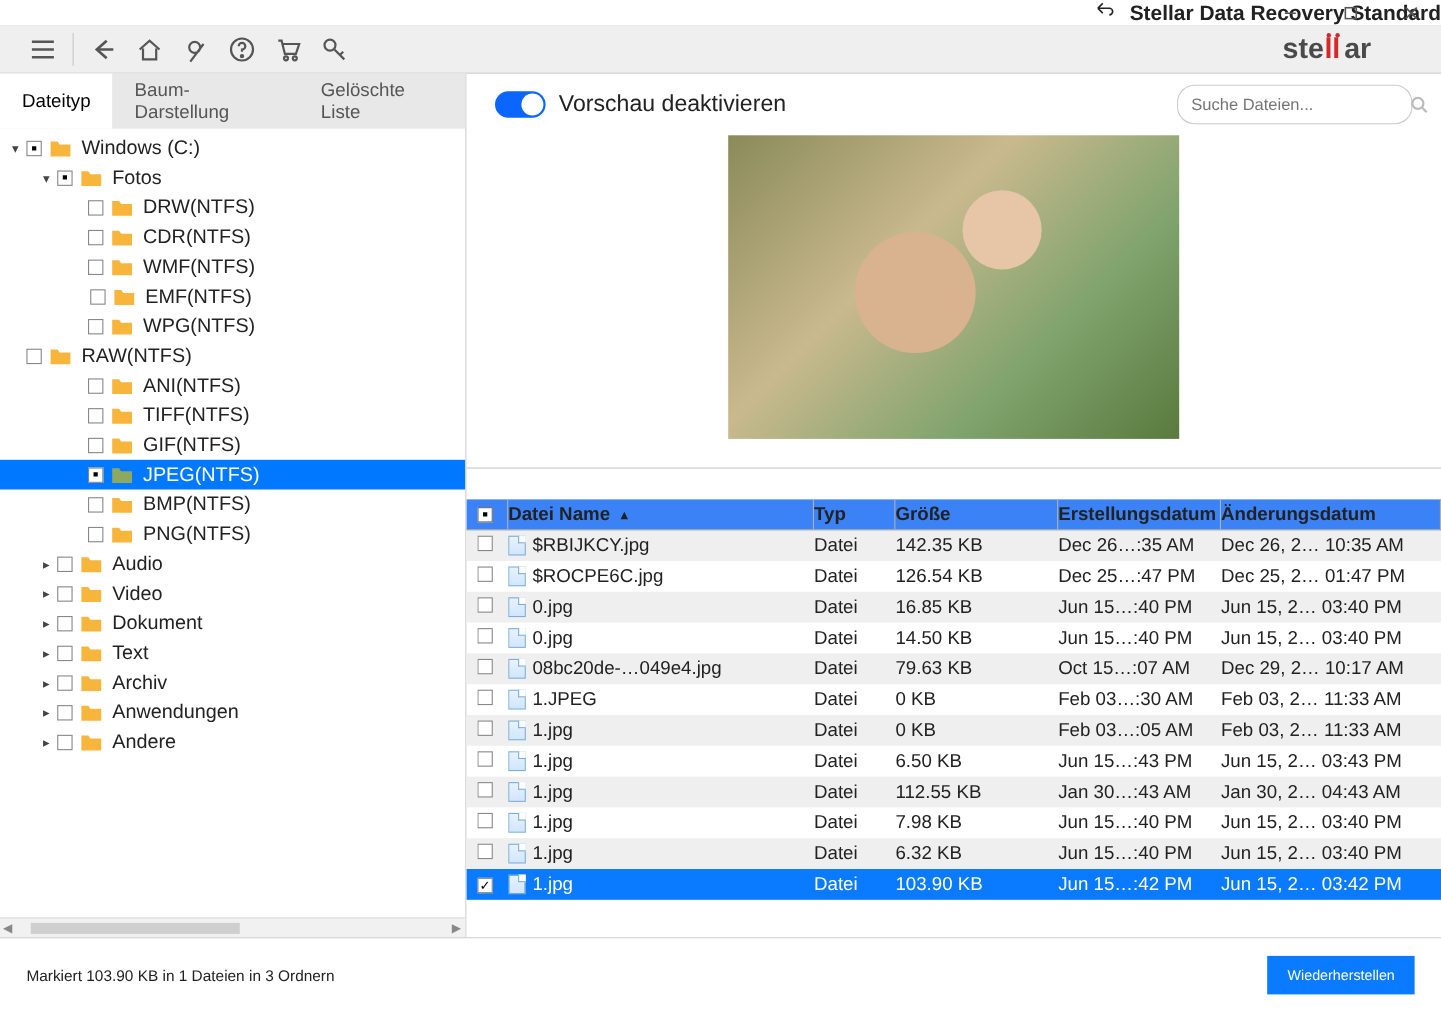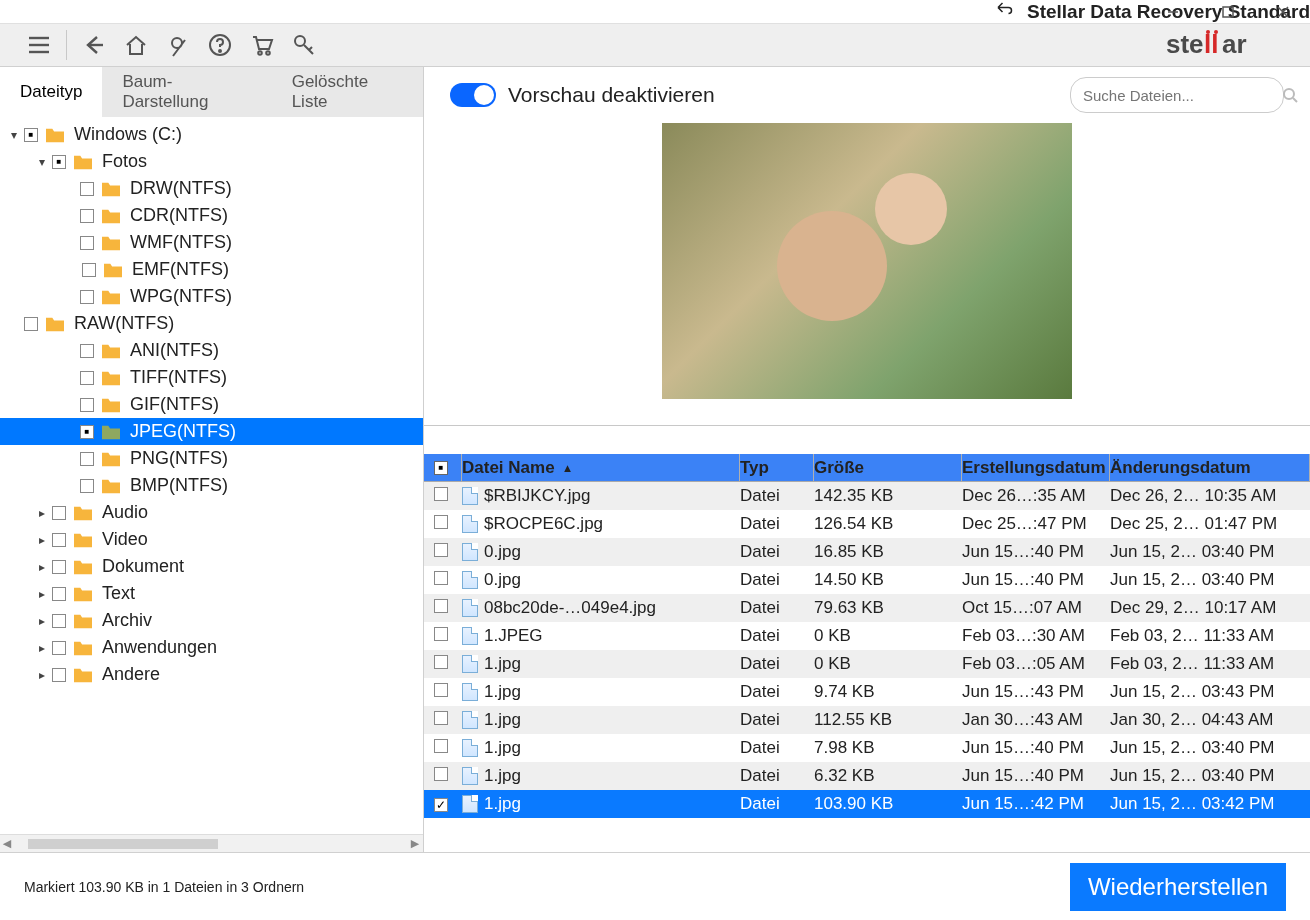--- a/index.html
+++ b/index.html
@@ -68,21 +68,21 @@
 .grid-row .chk { width: 14px; height: 14px; border: 1px solid #888; display:inline-flex; align-items:center; justify-content:center; background:#fff; }
 .grid-row .chk.checked::after { content:"✓"; font-size: 12px; color:#000; line-height:1; }
 .grid-header .hchk { width: 14px; height: 14px; border: 1px solid #666; background:#fff; display:inline-flex; align-items:center; justify-content:center; }
 .grid-header .hchk::after{content:"■"; font-size:8px; color:#000;}
 .file-icon { width: 16px; height: 18px; background: linear-gradient(#e8f2ff, #d0e6ff); border:1px solid #7aaed8; position:relative; }
 .file-icon::after{content:"";position:absolute;right:-1px;top:-1px;width:6px;height:6px;background:#fff;border-left:1px solid #7aaed8;border-bottom:1px solid #7aaed8;}
 
 
 .footer { height: 68px; display: flex; align-items: center; padding: 0 24px; border-top: 1px solid #d0d0d0; }
 .footer .status { font-size: 14px; }
-.footer .recover-btn { margin-left: auto; background: #0a7aff; color: #fff; padding: 10px 18px; font-size: 24px; cursor: pointer; border:none; }
+.footer .recover-btn { margin-left: auto; background: #0a7aff; color: #fff; padding: 10px 18px; font-size: 13px; cursor: pointer; border:none; }
 
 svg { display:block; }
 </style>
 </head>
 <body>
 
 <div class="titlebar">
   <span class="title">
     <span class="title-icon">
       <svg width="20" height="18" viewBox="0 0 24 24" fill="none" stroke="#222" stroke-width="2">
@@ -297,31 +297,31 @@
           <span class="label">JPEG(NTFS)</span>
         </div>
         <div class="tree-row" style="padding-left: 62px;">
           <span class="caret"></span>
           <span class="cbx "></span>
           <span class="folder-icon">
             <svg width="22" height="18" viewBox="0 0 24 20">
               <path d="M2 3 H9 L11 6 H22 V18 H2 Z" fill="#f7b53c"></path>
             </svg>
           </span>
+          <span class="label">BMP(NTFS)</span>
+        </div>
+        <div class="tree-row" style="padding-left: 62px;">
+          <span class="caret"></span>
+          <span class="cbx "></span>
+          <span class="folder-icon">
+            <svg width="22" height="18" viewBox="0 0 24 20">
+              <path d="M2 3 H9 L11 6 H22 V18 H2 Z" fill="#f7b53c"></path>
+            </svg>
+          </span>
           <span class="label">PNG(NTFS)</span>
-        </div>
-        <div class="tree-row" style="padding-left: 62px;">
-          <span class="caret"></span>
-          <span class="cbx "></span>
-          <span class="folder-icon">
-            <svg width="22" height="18" viewBox="0 0 24 20">
-              <path d="M2 3 H9 L11 6 H22 V18 H2 Z" fill="#f7b53c"></path>
-            </svg>
-          </span>
-          <span class="label">BMP(NTFS)</span>
         </div>
         <div class="tree-row" style="padding-left: 34px;">
           <span class="caret">▸</span>
           <span class="cbx "></span>
           <span class="folder-icon">
             <svg width="22" height="18" viewBox="0 0 24 20">
               <path d="M2 3 H9 L11 6 H22 V18 H2 Z" fill="#f7b53c"></path>
             </svg>
           </span>
           <span class="label">Audio</span>
@@ -504,21 +504,21 @@
           <div class="col c-created">Feb 03…:05 AM</div>
           <div class="col c-modified">Feb 03, 2… 11:33 AM</div>
         </div>
         <div class="grid-row">
           <div class="col c-chk"><span class="chk "></span></div>
           <div class="col c-name">
             <span class="file-icon"></span>
             <span>1.jpg</span>
           </div>
           <div class="col c-type">Datei</div>
-          <div class="col c-size">9.74 KB</div>
+          <div class="col c-size">6.50 KB</div>
           <div class="col c-created">Jun 15…:43 PM</div>
           <div class="col c-modified">Jun 15, 2… 03:43 PM</div>
         </div>
         <div class="grid-row">
           <div class="col c-chk"><span class="chk "></span></div>
           <div class="col c-name">
             <span class="file-icon"></span>
             <span>1.jpg</span>
           </div>
           <div class="col c-type">Datei</div>

